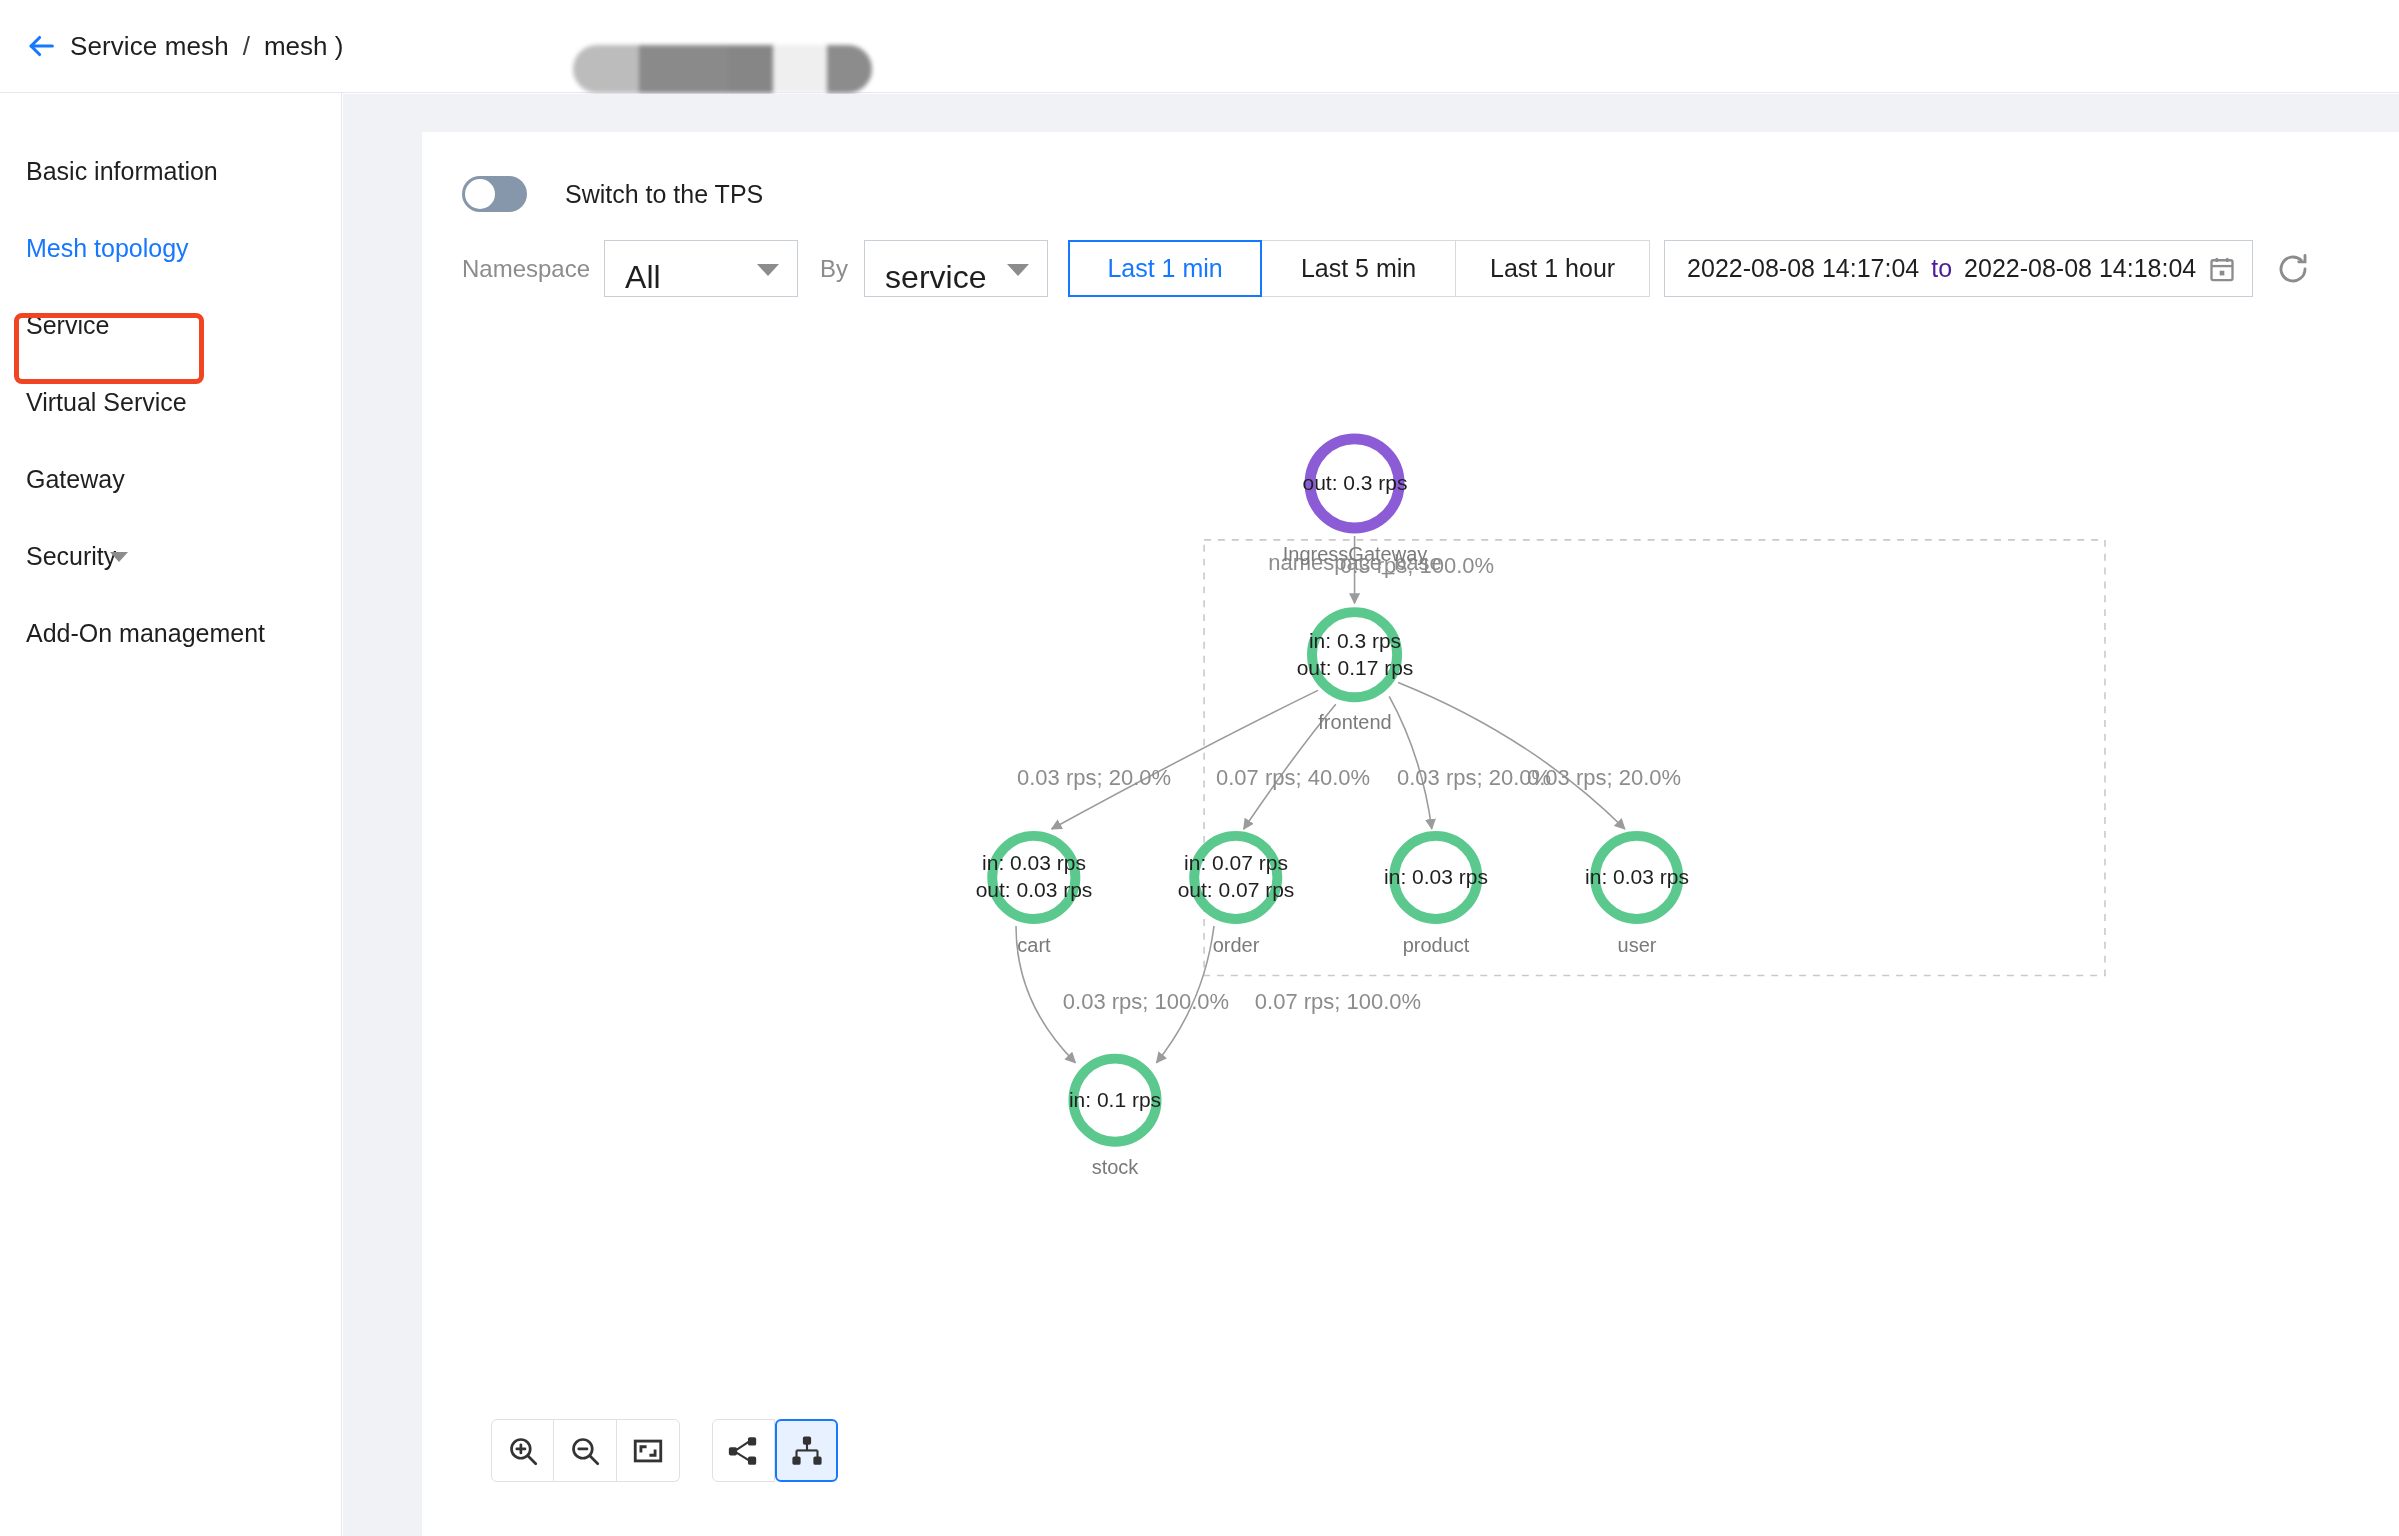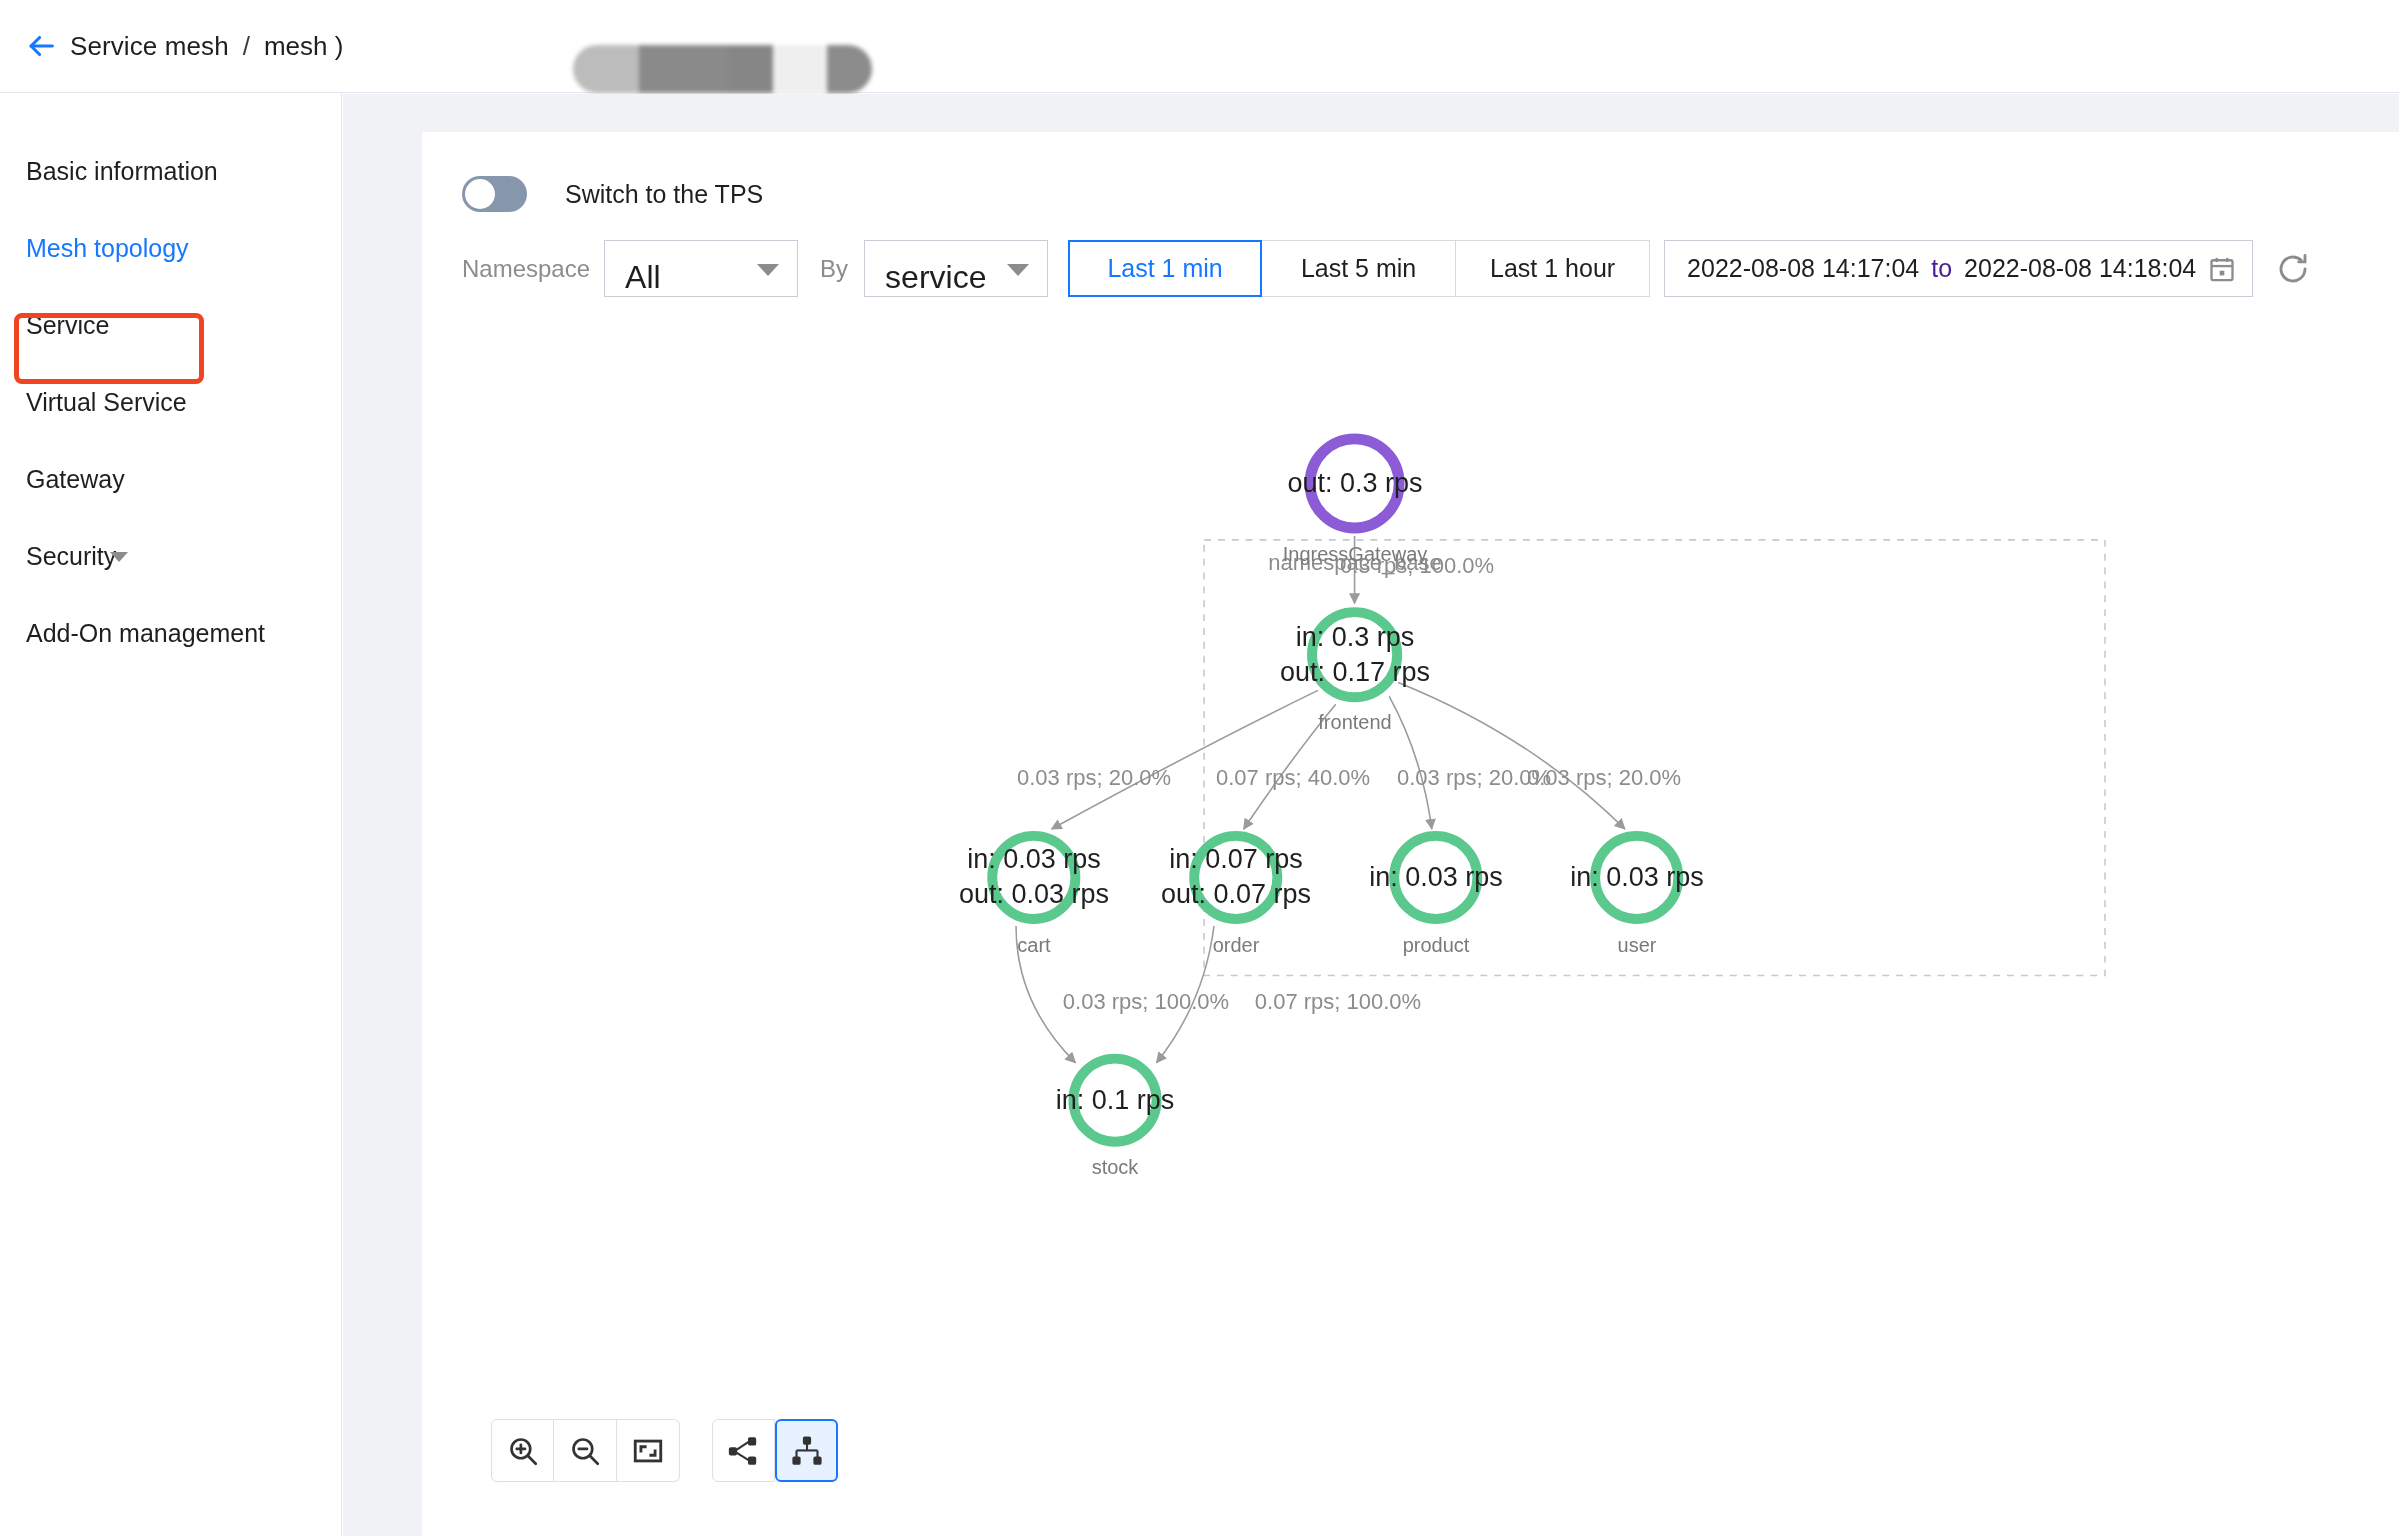--- a/index.html
+++ b/index.html
@@ -139,21 +139,21 @@
 
   .node-label-txt {
     position: absolute; font-size: 20px; color: #7a7a7a;
     white-space: nowrap; transform: translateX(-50%);
   }
   .edge-label-txt {
     position: absolute; font-size: 22px; color: #8c8c8c;
     white-space: nowrap; transform: translateX(-50%);
   }
   .node-inner-txt {
-    position: absolute; font-size: 27px; color: #1f1f1f; line-height: 1.28;
+    position: absolute; font-size: 21px; color: #1f1f1f; line-height: 1.28;
     text-align: center; white-space: nowrap; transform: translate(-50%, -50%);
   }
   .ns-label {
     position: absolute; font-size: 22px; color: #8c8c8c;
     white-space: nowrap; transform: translateX(-50%);
   }
 
   
   .zoom-bar { position: absolute; left: 69px; bottom: 55px; display: flex; gap: 32px; }
   .btn-group { display: flex; }

